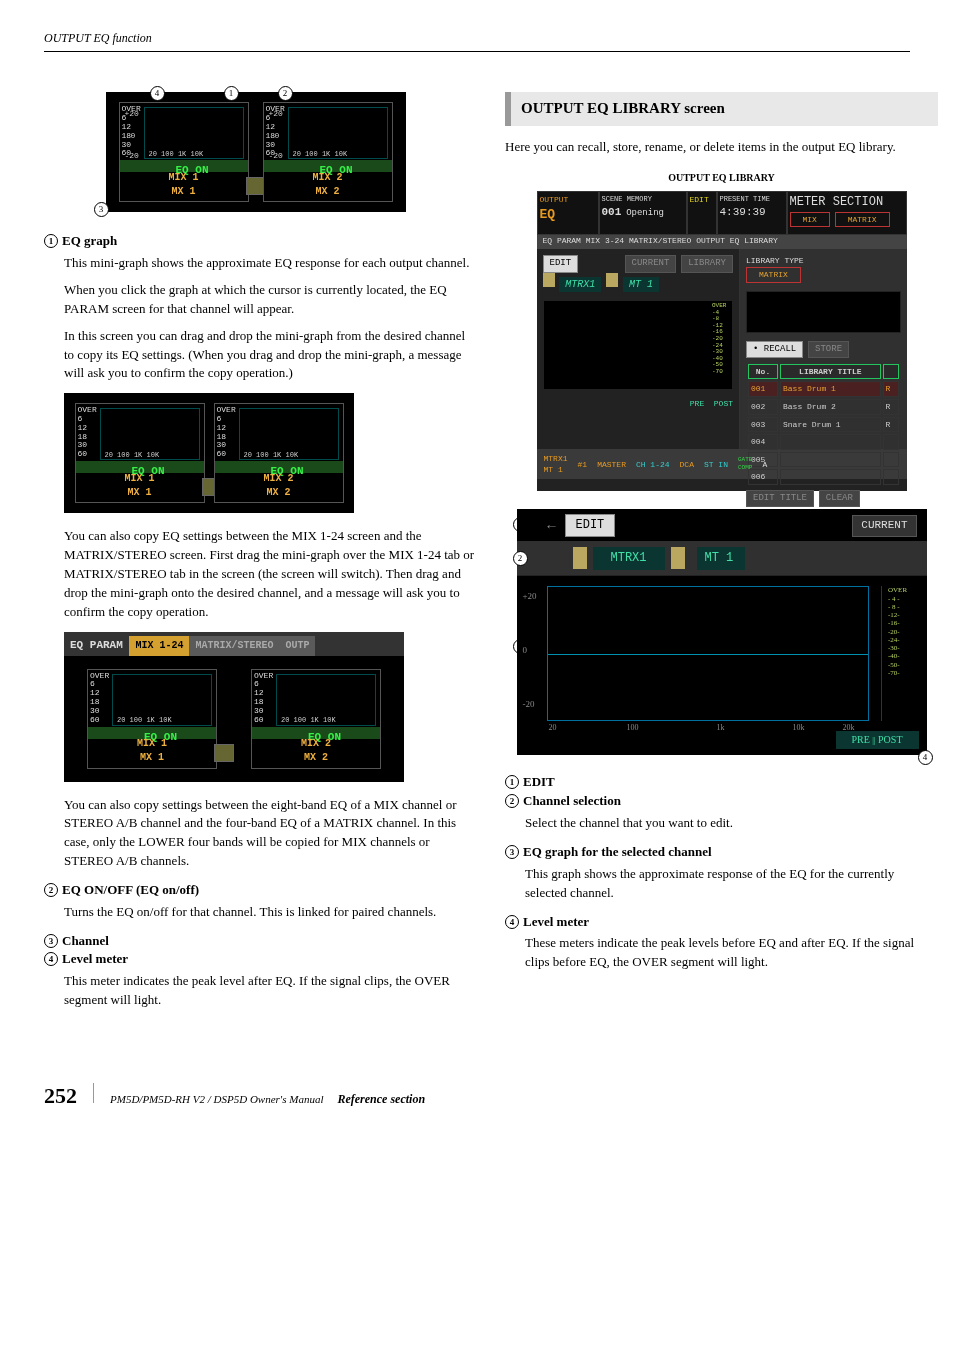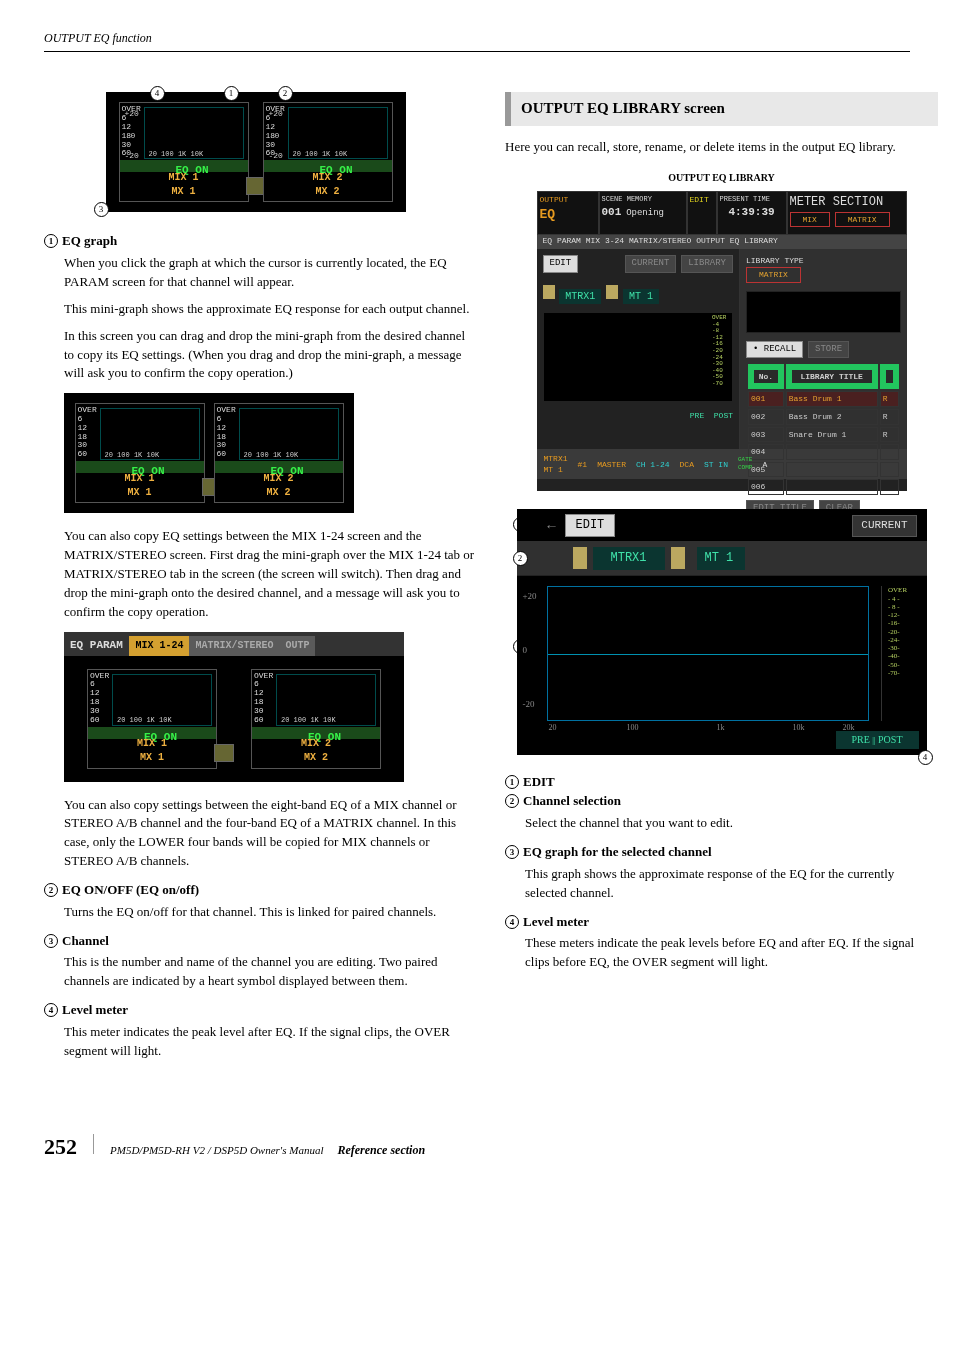--- a/index.html
+++ b/index.html
@@ -72,21 +72,21 @@
   .lib-full .white { color:#ddd; }
   .lib-full .red-box { border:1px solid #b33; padding:1px 12px; color:#e0a030; display:inline-block;}
   .lib-full .subbar { height:14px; background:#444; font-size:8px; color:#ddd; padding-left:6px;}
   .lib-full .main { display:flex; height:200px;}
   .lib-full .left { width:55%; padding:6px; border-right:1px solid #333;}
   .lib-full .right { width:45%; padding:6px; background:#303030;}
   .lib-full .btnw { display:inline-block; background:#ddd; color:#000; padding:1px 6px; font-size:9px; border:1px solid #888;}
   .lib-full .btnd { display:inline-block; background:#444; color:#888; padding:1px 6px; font-size:9px; border:1px solid #555;}
   .lib-full .graph-area { height:90px; background:#000; border:1px solid #222; margin:8px 0; position:relative;}
   .lib-full .list { width:100%; font-size:8px;}
-  .lib-full .list th { background:#2a2a2a; padding:1px 2px; text-align:center; border:6px solid #22c55e;}
+  .lib-full .list th { background:#2a2a2a; padding:1px 2px; text-align:center; border:1px solid #22c55e;}
   .lib-full .list td { padding:1px 2px; border:1px solid #333;}
   .lib-full .list tr.sel td { background:#4a2020; color:#e6a030;}
   .lib-full .bottom { height:30px; background:#3a3a3a; display:flex; align-items:center; padding:0 4px; gap:4px;}
   .lib-full .bottom .tag { font-size:8px; padding:1px 3px;}
   
   .lib-detail {
     width:410px; margin:0 auto 18px; position:relative;
   }
   .lib-detail .callout {
     position:absolute; width:15px; height:15px; border:1px solid #000; border-radius:50%; font-size:9px; display:flex; align-items:center; justify-content:center; background:#fff; left:-4px;
@@ -150,22 +150,22 @@
             <span style="position:absolute;bottom:-1px;left:4px;color:#ccc;font-size:7px;">20 100   1K   10K</span>
           </div>
           <div class="eq-on">EQ ON</div>
           <div class="chl1">MIX 2</div>
           <div class="chl2">MX 2</div>
         </div>
       </div>
     </div>
 
     <div class="item-head"><span class="circ">1</span><span>EQ graph</span></div>
+    <p class="body-tight">This mini-graph shows the approximate EQ response for each output channel.</p>
     <p class="body-tight">When you click the graph at which the cursor is currently located, the EQ PARAM screen for that channel will appear.</p>
-    <p class="body-tight">This mini-graph shows the approximate EQ response for each output channel.</p>
     <p class="body">In this screen you can drag and drop the mini-graph from the desired channel to copy its EQ settings. (When you drag and drop the mini-graph, a message will ask you to confirm the copy operation.)</p>
 
     <div class="dual-eq-box" style="margin-left:20px;">
       <div class="eq-mini">
         <div class="scale">OVER<br>6<br>12<br>18<br>30<br>60</div>
         <div class="graph">
             <span style="position:absolute;bottom:-1px;left:4px;color:#ccc;font-size:7px;">20 100   1K   10K</span>
           </div>
         <div class="eq-on">EQ ON</div>
         <div class="chl1">MIX 1</div>
@@ -212,21 +212,20 @@
         </div>
       </div>
     </div>
 
     <p class="body">You can also copy settings between the eight-band EQ of a MIX channel or STEREO A/B channel and the four-band EQ of a MATRIX channel. In this case, only the LOWER four bands will be copied for MIX channels or STEREO A/B channels.</p>
 
     <div class="item-head"><span class="circ">2</span><span>EQ ON/OFF (EQ on/off)</span></div>
     <p class="body">Turns the EQ on/off for that channel. This is linked for paired channels.</p>
 
     <div class="item-head"><span class="circ">3</span><span>Channel</span></div>
-    <p class="body">This is the number and name of the channel you are editing. Two paired channels are indicated by a heart symbol displayed between them.</p>
 
     <div class="item-head"><span class="circ">4</span><span>Level meter</span></div>
     <p class="body">This meter indicates the peak level after EQ. If the signal clips, the OVER segment will light.</p>
   </div>
 
   <div class="col">
     <div class="section-bar">OUTPUT EQ LIBRARY screen</div>
     <p style="margin-bottom:14px;">Here you can recall, store, rename, or delete items in the output EQ library.</p>
     <div class="lib-caption">OUTPUT EQ LIBRARY</div>
 
@@ -237,34 +236,34 @@
           <div class="orange" style="font-size:13px;font-weight:bold;">EQ</div>
         </div>
         <div class="cell" style="flex:0 0 88px;">
           <div class="white" style="font-size:7px;">SCENE MEMORY</div>
           <span class="white" style="font-size:11px;font-weight:bold;">001</span>
           <span class="white" style="font-size:9px;">Opening</span>
         </div>
         <div class="cell" style="flex:0 0 30px;"><span class="yellow">EDIT</span></div>
         <div class="cell" style="flex:0 0 70px;">
           <div class="white" style="font-size:7px;">PRESENT TIME</div>
-          <div class="white" style="font-size:11px;font-weight:bold;text-align:center;">4:39:39</div>
+          <div class="white" style="font-size:11px;font-weight:normal;">4:39:39</div>
         </div>
         <div class="cell">
           <div class="white" style="font-size:12px;">METER SECTION</div>
           <span class="red-box">MIX</span>
           <span class="red-box">MATRIX</span>
         </div>
       </div>
       <div class="subbar">EQ PARAM MIX 3-24 MATRIX/STEREO OUTPUT EQ LIBRARY</div>
       <div class="main">
         <div class="left">
           <span class="btnw">EDIT</span>
           <span style="float:right;"><span class="btnd">CURRENT</span> <span class="btnd">LIBRARY</span></span>
-          <div style="margin-top:12px;">
+          <div style="margin-top:0;font-style:italic;">
             <span class="spin" style="display:inline-block;width:12px;height:14px;background:#bba860;"></span>
             <span style="background:#0b3530;color:#3fe0a8;padding:2px 6px;font-size:10px;">MTRX1</span>
             <span style="display:inline-block;width:12px;height:14px;background:#bba860;"></span>
             <span style="background:#0b3530;color:#3fe0a8;padding:2px 6px;font-size:10px;">MT 1</span>
           </div>
           <div class="graph-area">
             <div style="position:absolute;right:2px;top:2px;bottom:2px;width:18px;font-size:6px;color:#b4cf60;line-height:1.1;">OVER<br>-4<br>-8<br>-12<br>-16<br>-20<br>-24<br>-30<br>-40<br>-50<br>-70</div>
           </div>
           <div style="text-align:right;font-size:8px;color:#3fe0a8;"><span>PRE</span>&nbsp;&nbsp;<span>POST</span></div>
         </div>

